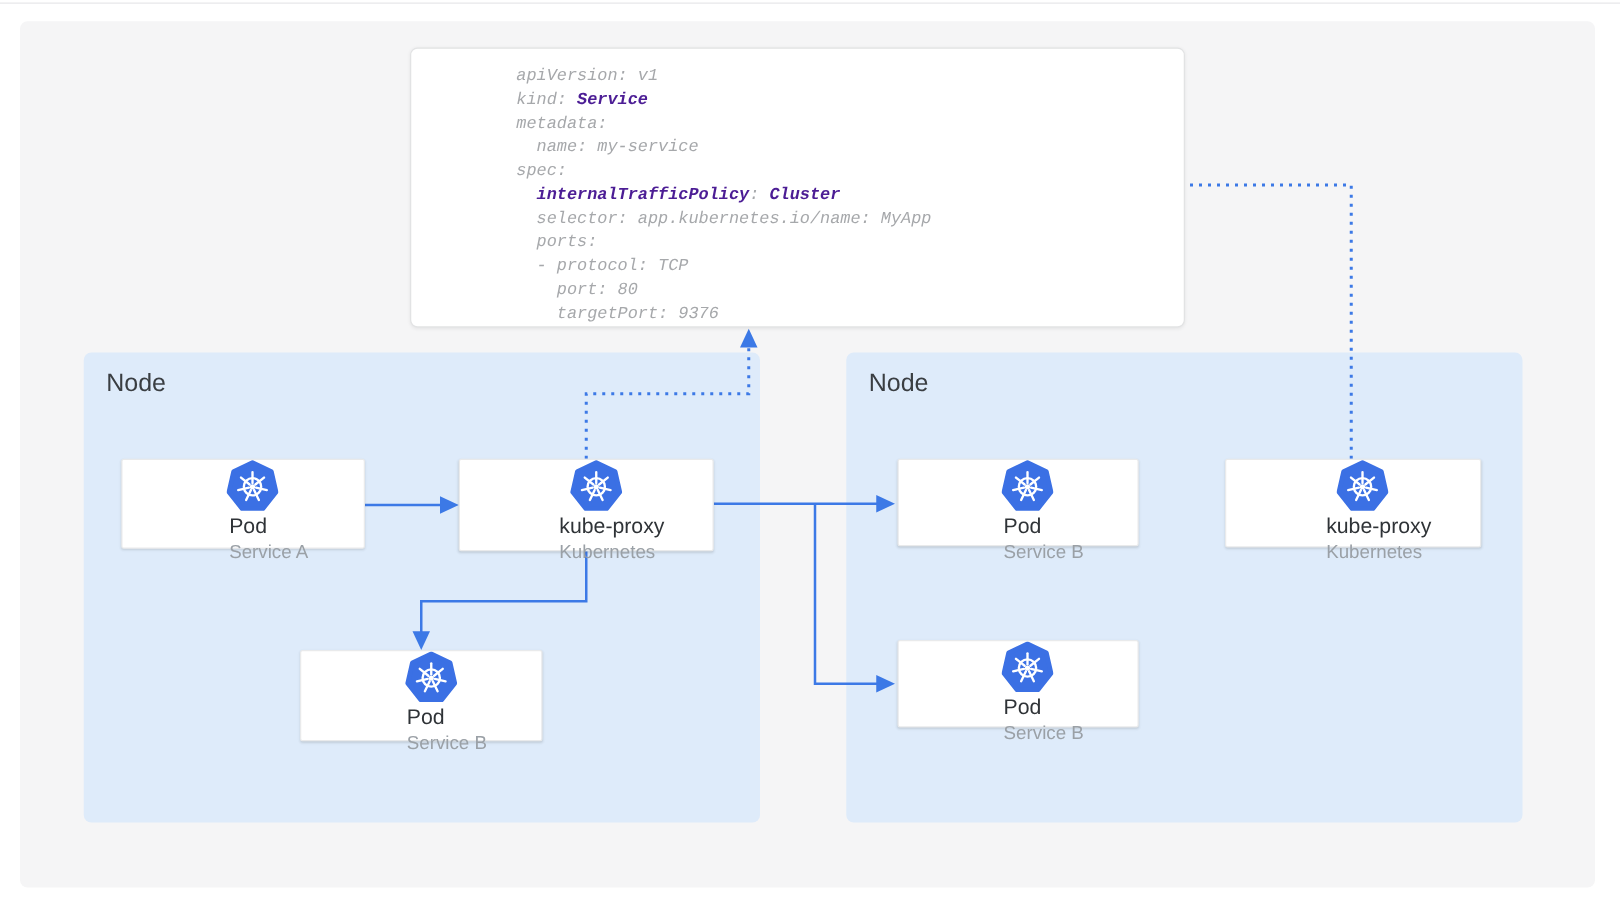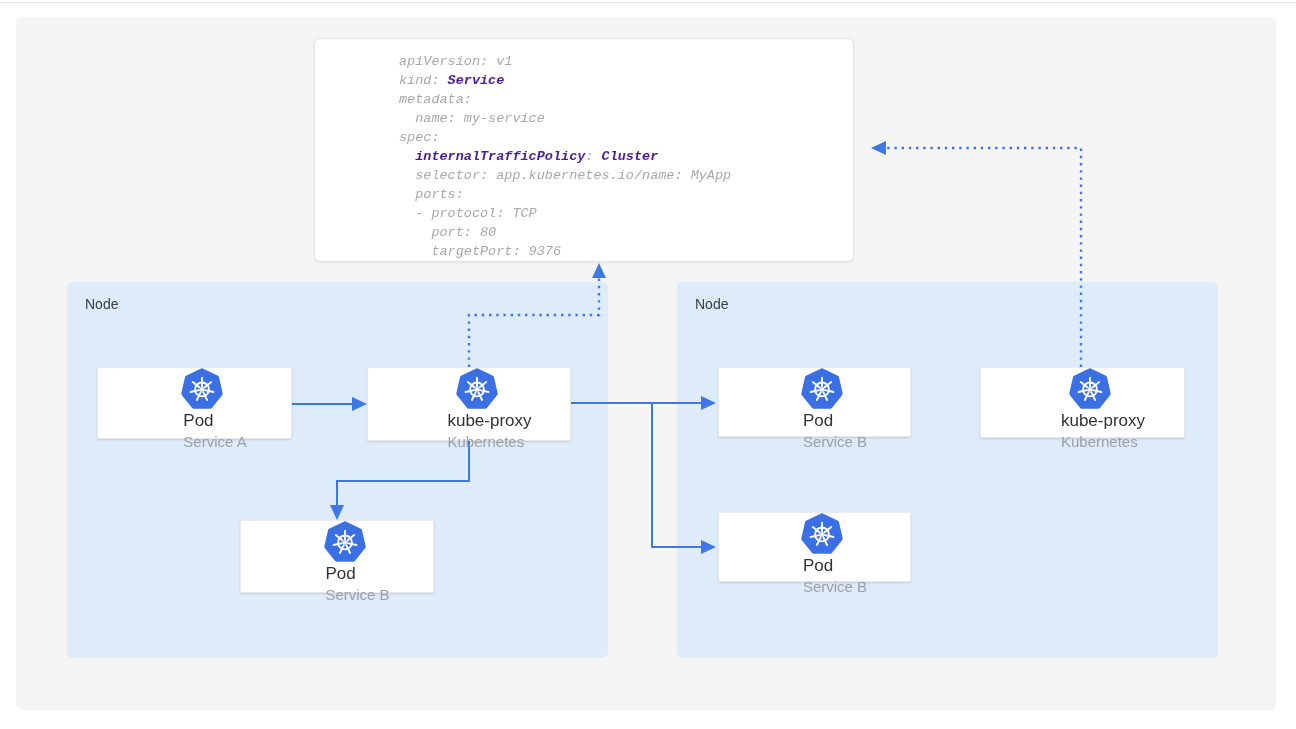--- a/index.html
+++ b/index.html
@@ -11,21 +11,21 @@
     background: #e7e8ea;
   }
 
   .panel {
     position: absolute; left: 16px; top: 17px; width: 1260px; height: 693px;
     background: #f5f5f6; border-radius: 6px;
   }
 
   
   .yaml-box {
-    position: absolute; left: 314px; top: 38px; width: 540px; height: 224px;
+    position: absolute; left: 328px; top: 38px; width: 620px; height: 224px;
     background: #ffffff; border: 1px solid #e2e3e4; border-radius: 6px;
     box-shadow: 0 1px 3px rgba(0,0,0,0.07);
   }
   .yaml-pre {
     padding: 13px 0 0 84px;
     font-family: "Liberation Mono", monospace;
     font-style: italic;
     font-size: 13.5px; line-height: 19px;
     color: #a6a8ab;
     white-space: pre;
@@ -34,21 +34,21 @@
 
   
   .node {
     position: absolute; top: 282px; width: 541px; height: 376px;
     background: #deebfa; border-radius: 6px;
   }
   .node-left  { left: 67px; }
   .node-right { left: 677px; }
   .node-label {
     position: absolute; left: 18px; top: 14px;
-    font-size: 14px; color: #3a3e42;
+    font-size: 20px; color: #3a3e42;
   }
 
   
   .card {
     position: absolute;
     background: #ffffff; border: 1px solid #e9eaeb; border-radius: 2px;
     box-shadow: 0 1px 2px rgba(60,64,67,0.18);
     display: flex; align-items: center;
     padding-left: 15px;
     flex-direction: column;

